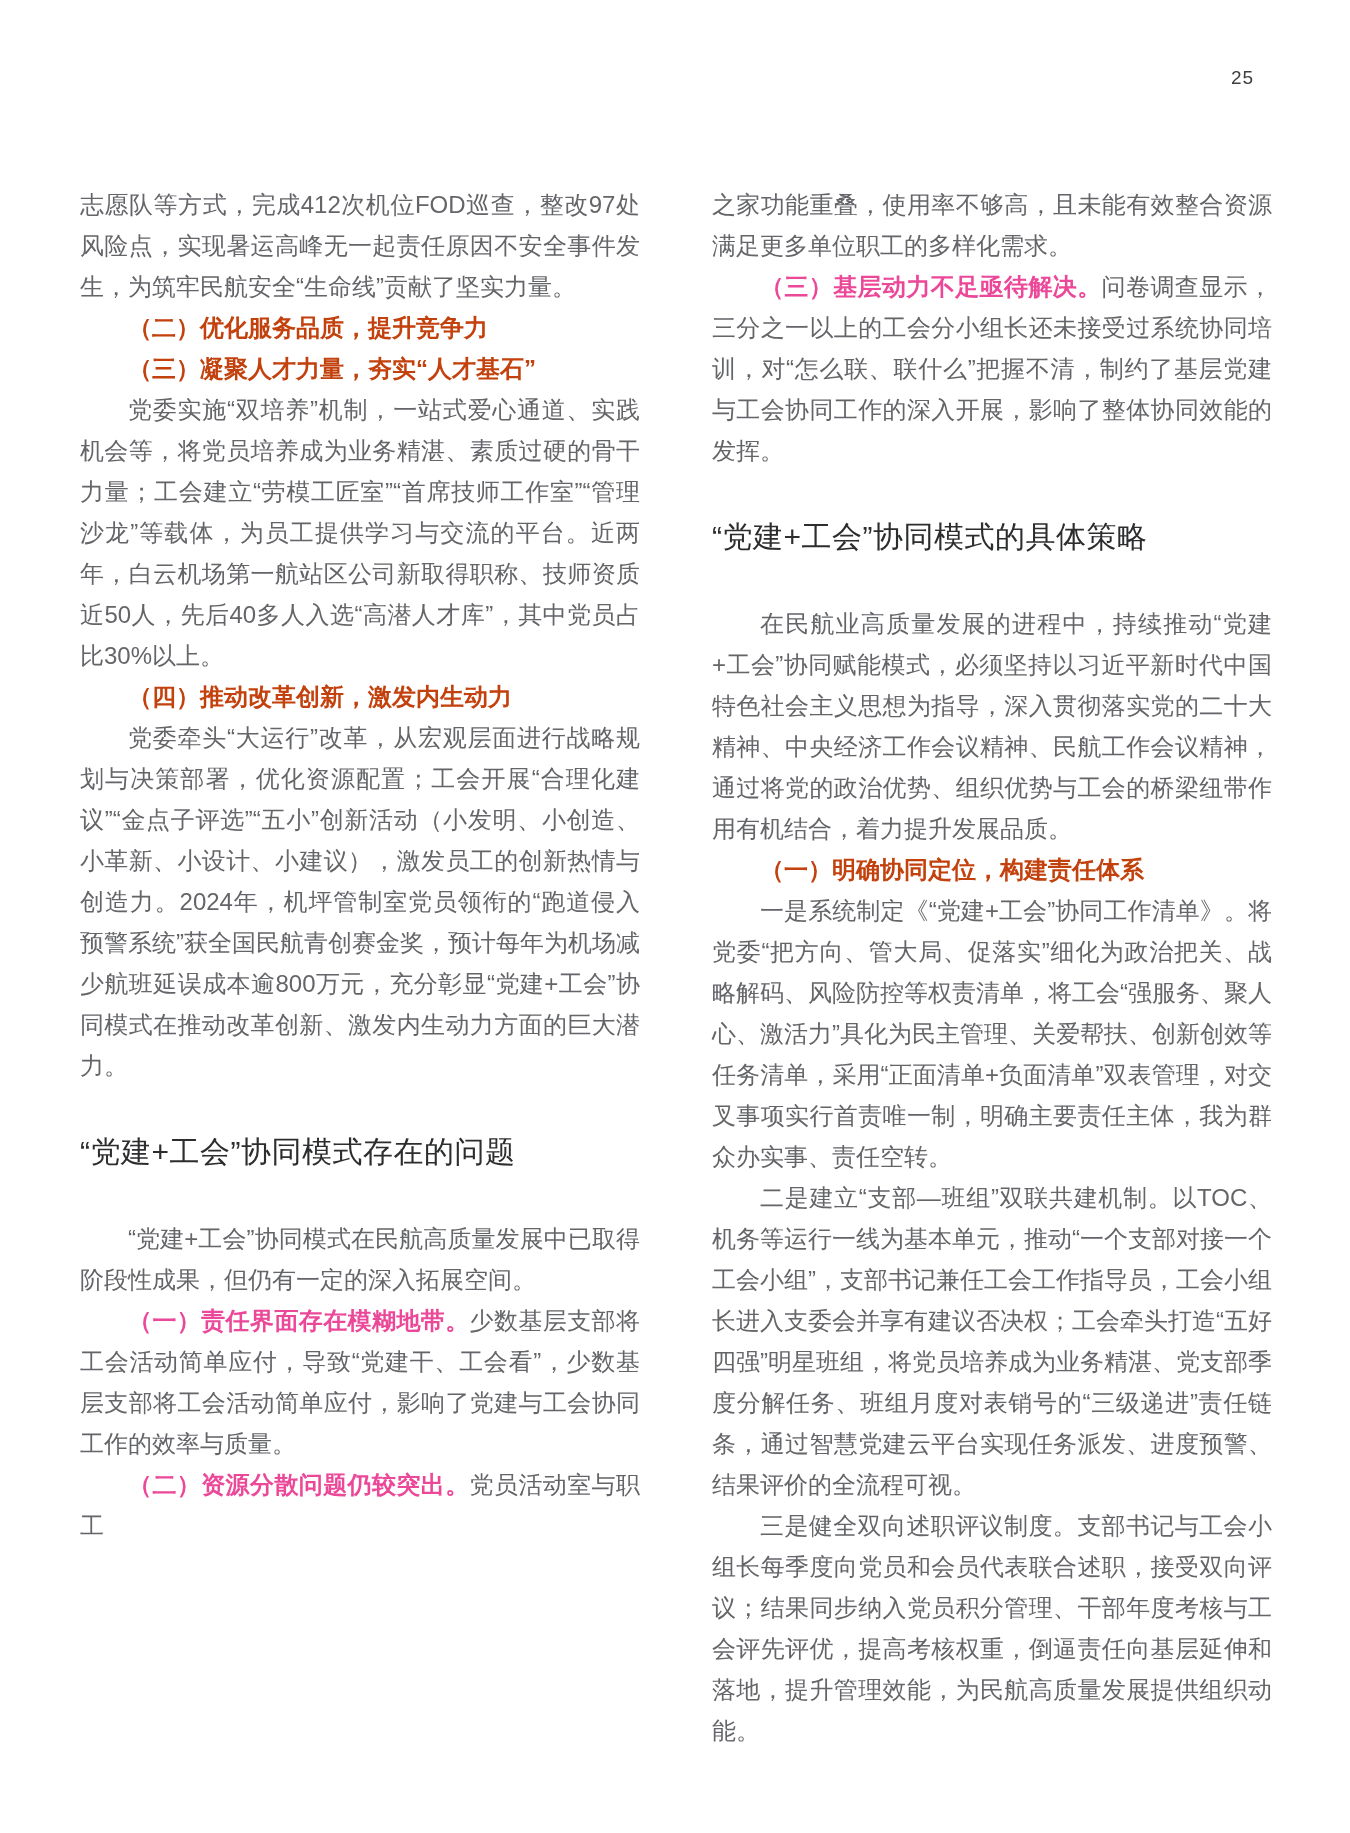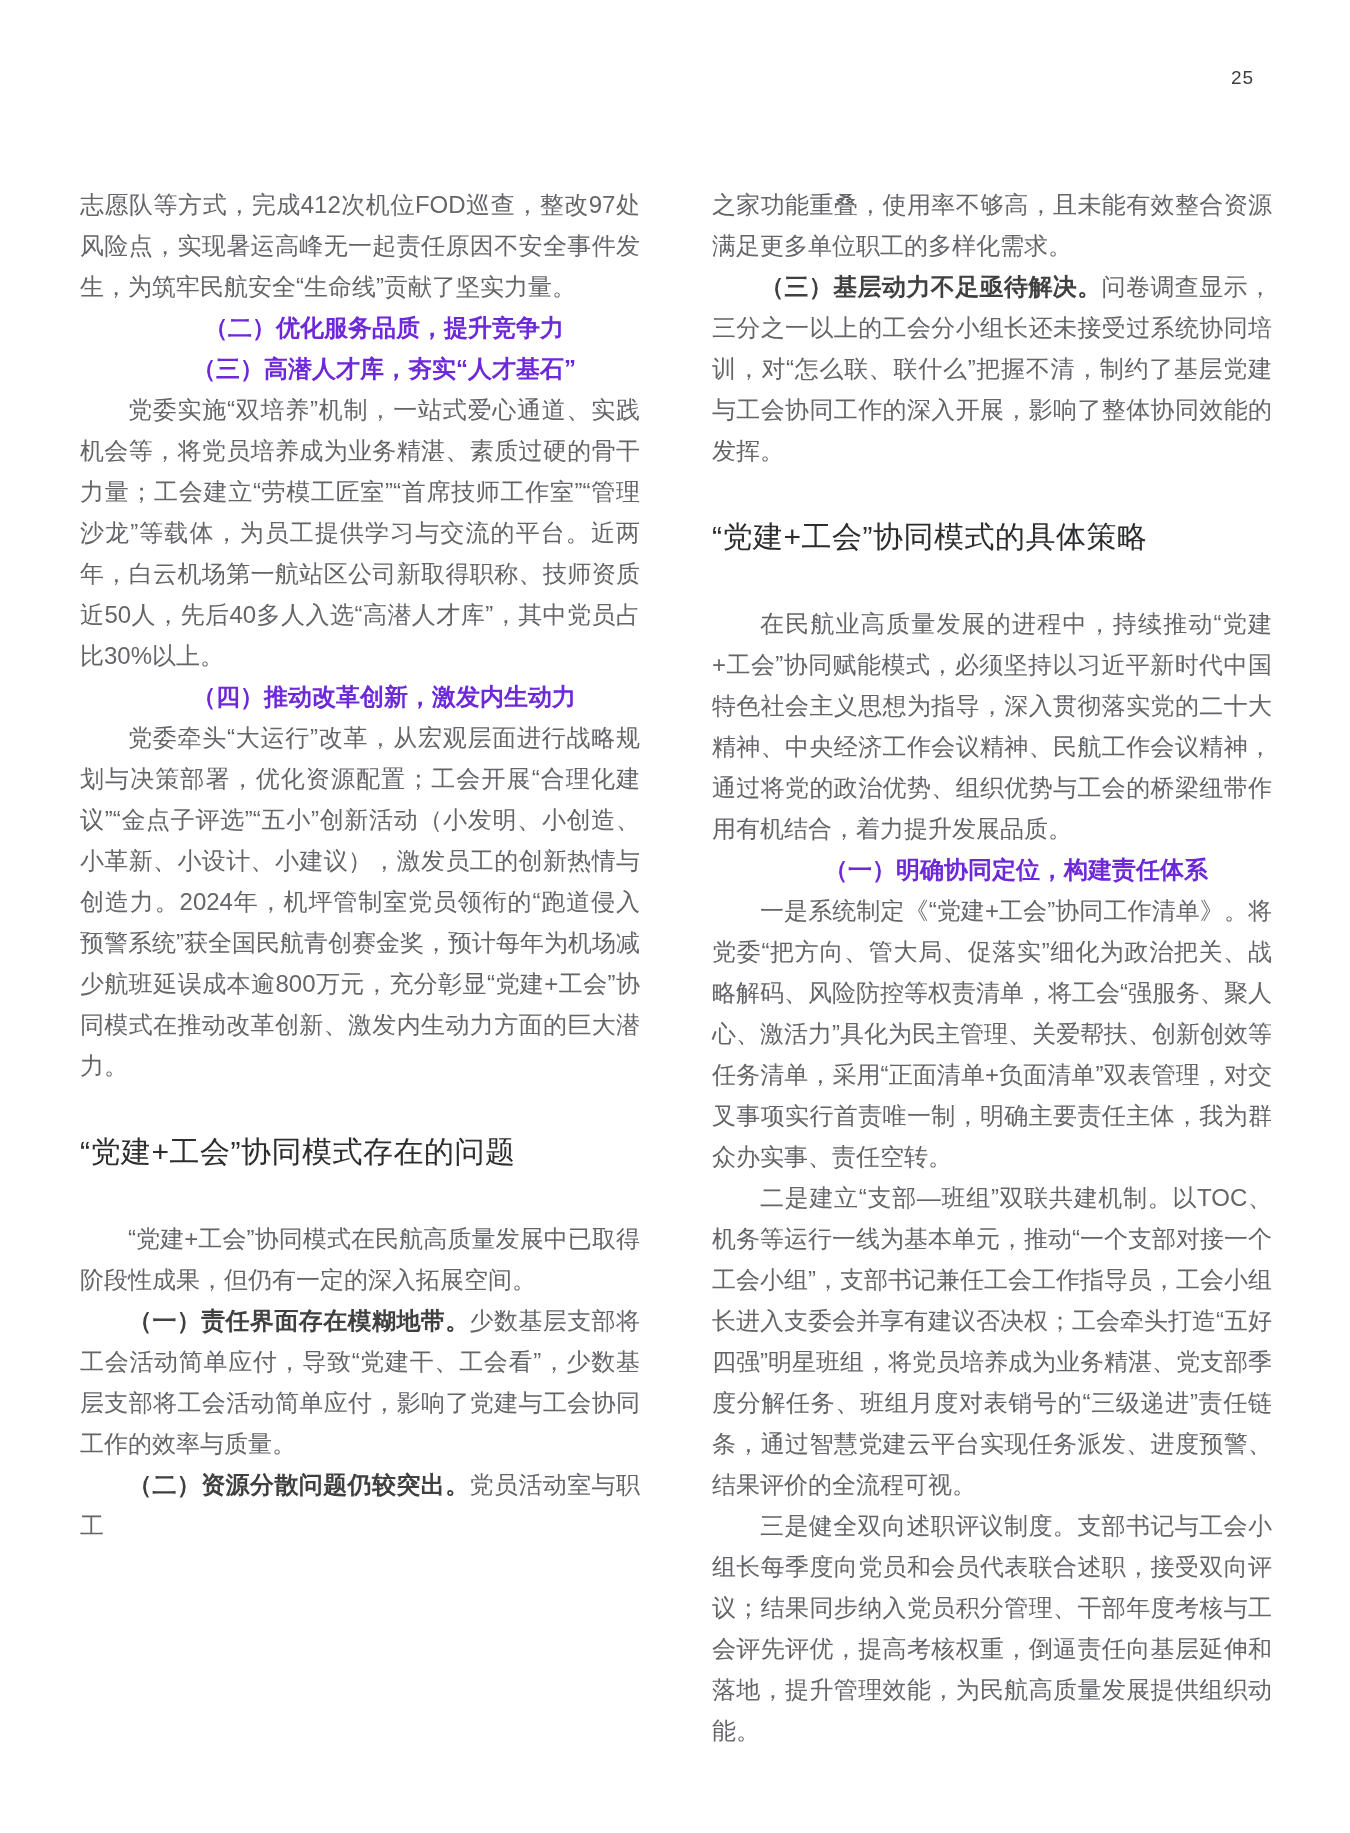--- a/index.html
+++ b/index.html
@@ -31,48 +31,48 @@
     width: 560px;
     font-size: 24px;
     line-height: 41px;
     color: #646568;
     text-align: justify;
   }
   .col p { margin: 0; }
   .body.indent { text-indent: 2em; }
   .subhead {
     font-weight: bold;
-    color: #6d28d9;
+    color: #c2410c;
     text-indent: 2em;
-    text-align: center;
+    text-align: left;
   }
   .lead {
     font-weight: bold;
-    color: #404040;
+    color: #ec4899;
   }
   .section-heading {
     font-size: 30px;
     line-height: 46px;
     font-weight: normal;
     color: #2c2d2f;
     margin: 43px 0;
     text-align: left;
     letter-spacing: 0.5px;
   }
 </style>
 </head>
 <body>
 
 <div class="page-number">25</div>
 
 <div class="content">
   <div class="col" id="col-left">
       <p class="body">志愿队等方式，完成412次机位FOD巡查，整改97处风险点，实现暑运高峰无一起责任原因不安全事件发生，为筑牢民航安全“生命线”贡献了坚实力量。</p>
       <p class="subhead">（二）优化服务品质，提升竞争力</p>
-      <p class="subhead">（三）高潜人才库，夯实“人才基石”</p>
+      <p class="subhead">（三）凝聚人才力量，夯实“人才基石”</p>
       <p class="body indent">党委实施“双培养”机制，一站式爱心通道、实践机会等，将党员培养成为业务精湛、素质过硬的骨干力量；工会建立“劳模工匠室”“首席技师工作室”“管理沙龙”等载体，为员工提供学习与交流的平台。近两年，白云机场第一航站区公司新取得职称、技师资质近50人，先后40多人入选“高潜人才库”，其中党员占比30%以上。</p>
       <p class="subhead">（四）推动改革创新，激发内生动力</p>
       <p class="body indent">党委牵头“大运行”改革，从宏观层面进行战略规划与决策部署，优化资源配置；工会开展“合理化建议”“金点子评选”“五小”创新活动（小发明、小创造、小革新、小设计、小建议），激发员工的创新热情与创造力。2024年，机坪管制室党员领衔的“跑道侵入预警系统”获全国民航青创赛金奖，预计每年为机场减少航班延误成本逾800万元，充分彰显“党建+工会”协同模式在推动改革创新、激发内生动力方面的巨大潜力。</p>
       <h2 class="section-heading">“党建+工会”协同模式存在的问题</h2>
       <p class="body indent">“党建+工会”协同模式在民航高质量发展中已取得阶段性成果，但仍有一定的深入拓展空间。</p>
       <p class="body indent"><span class="lead">（一）责任界面存在模糊地带。</span><span>少数基层支部将工会活动简单应付，导致“党建干、工会看”，少数基层支部将工会活动简单应付，影响了党建与工会协同工作的效率与质量。</span></p>
       <p class="body indent"><span class="lead">（二）资源分散问题仍较突出。</span><span>党员活动室与职工</span></p>
     </div>
   <div class="col" id="col-right">
       <p class="body">之家功能重叠，使用率不够高，且未能有效整合资源满足更多单位职工的多样化需求。</p>

